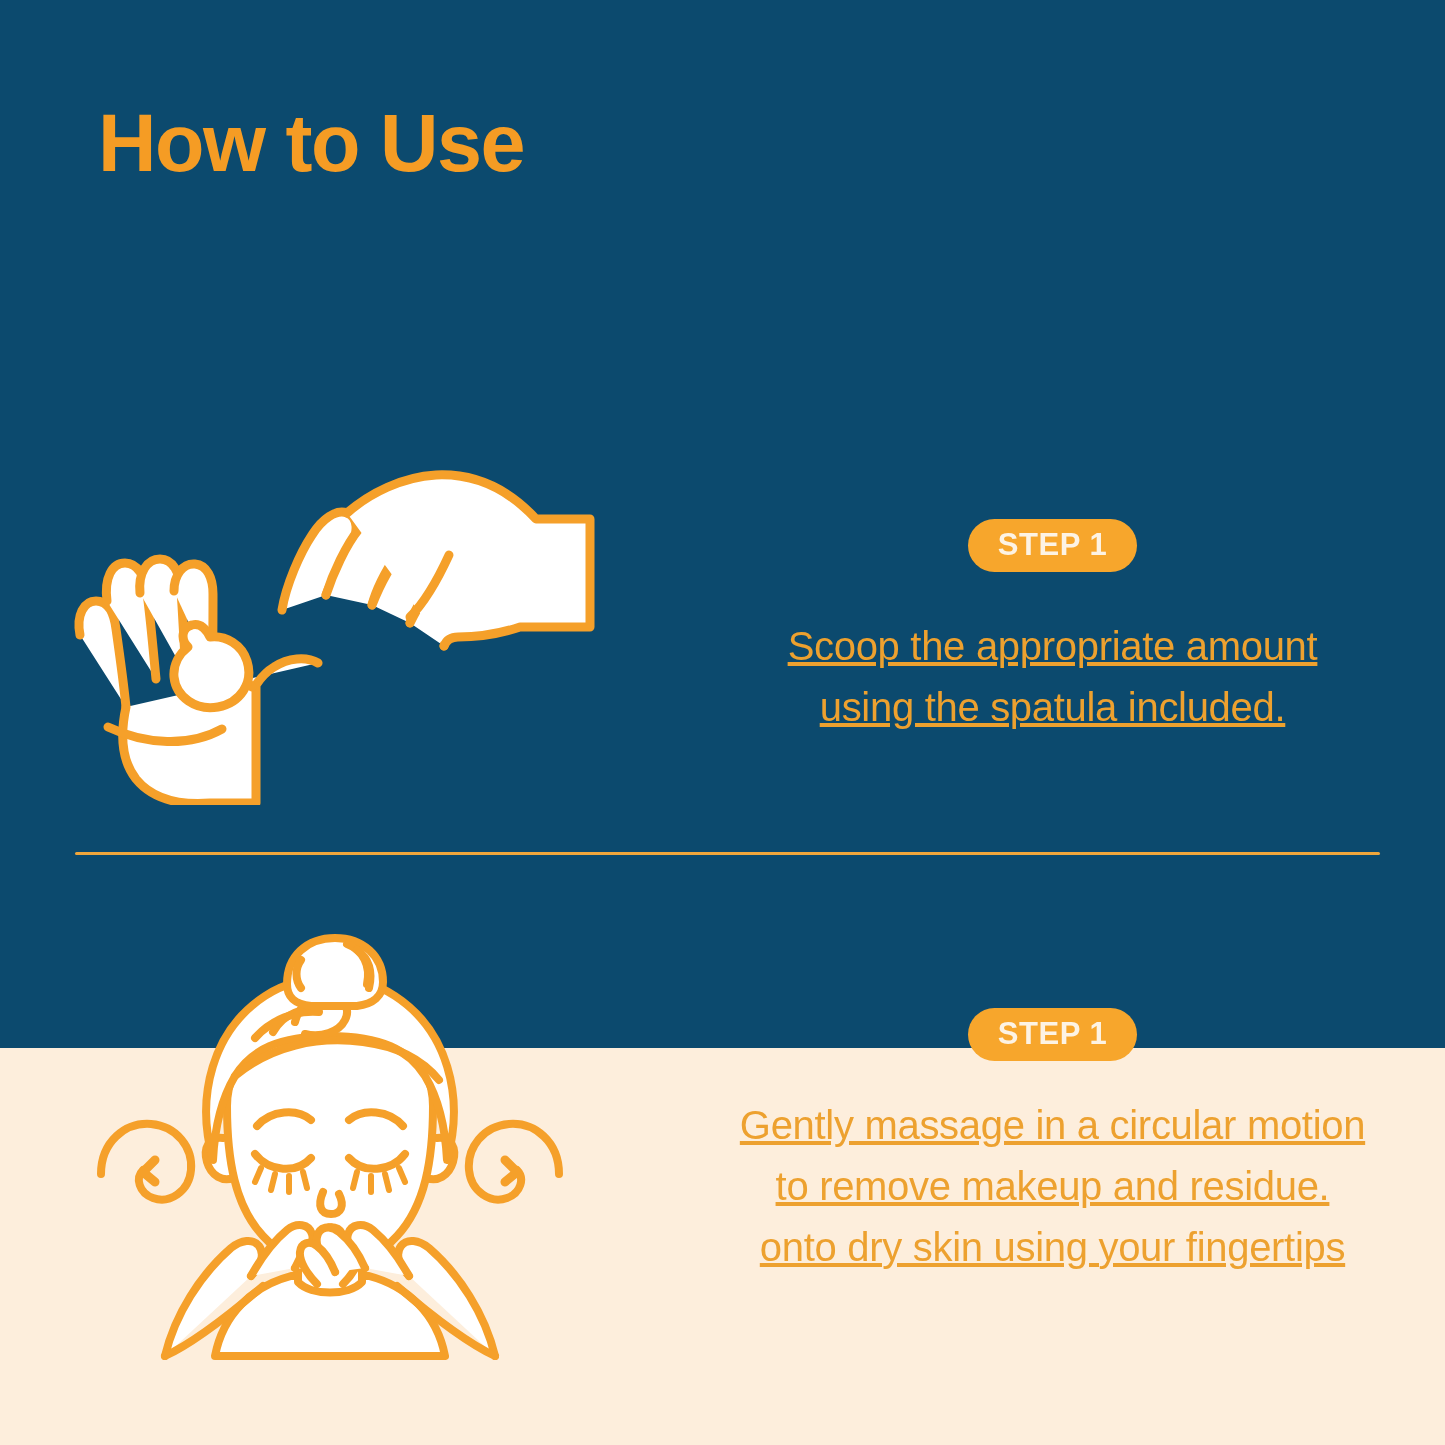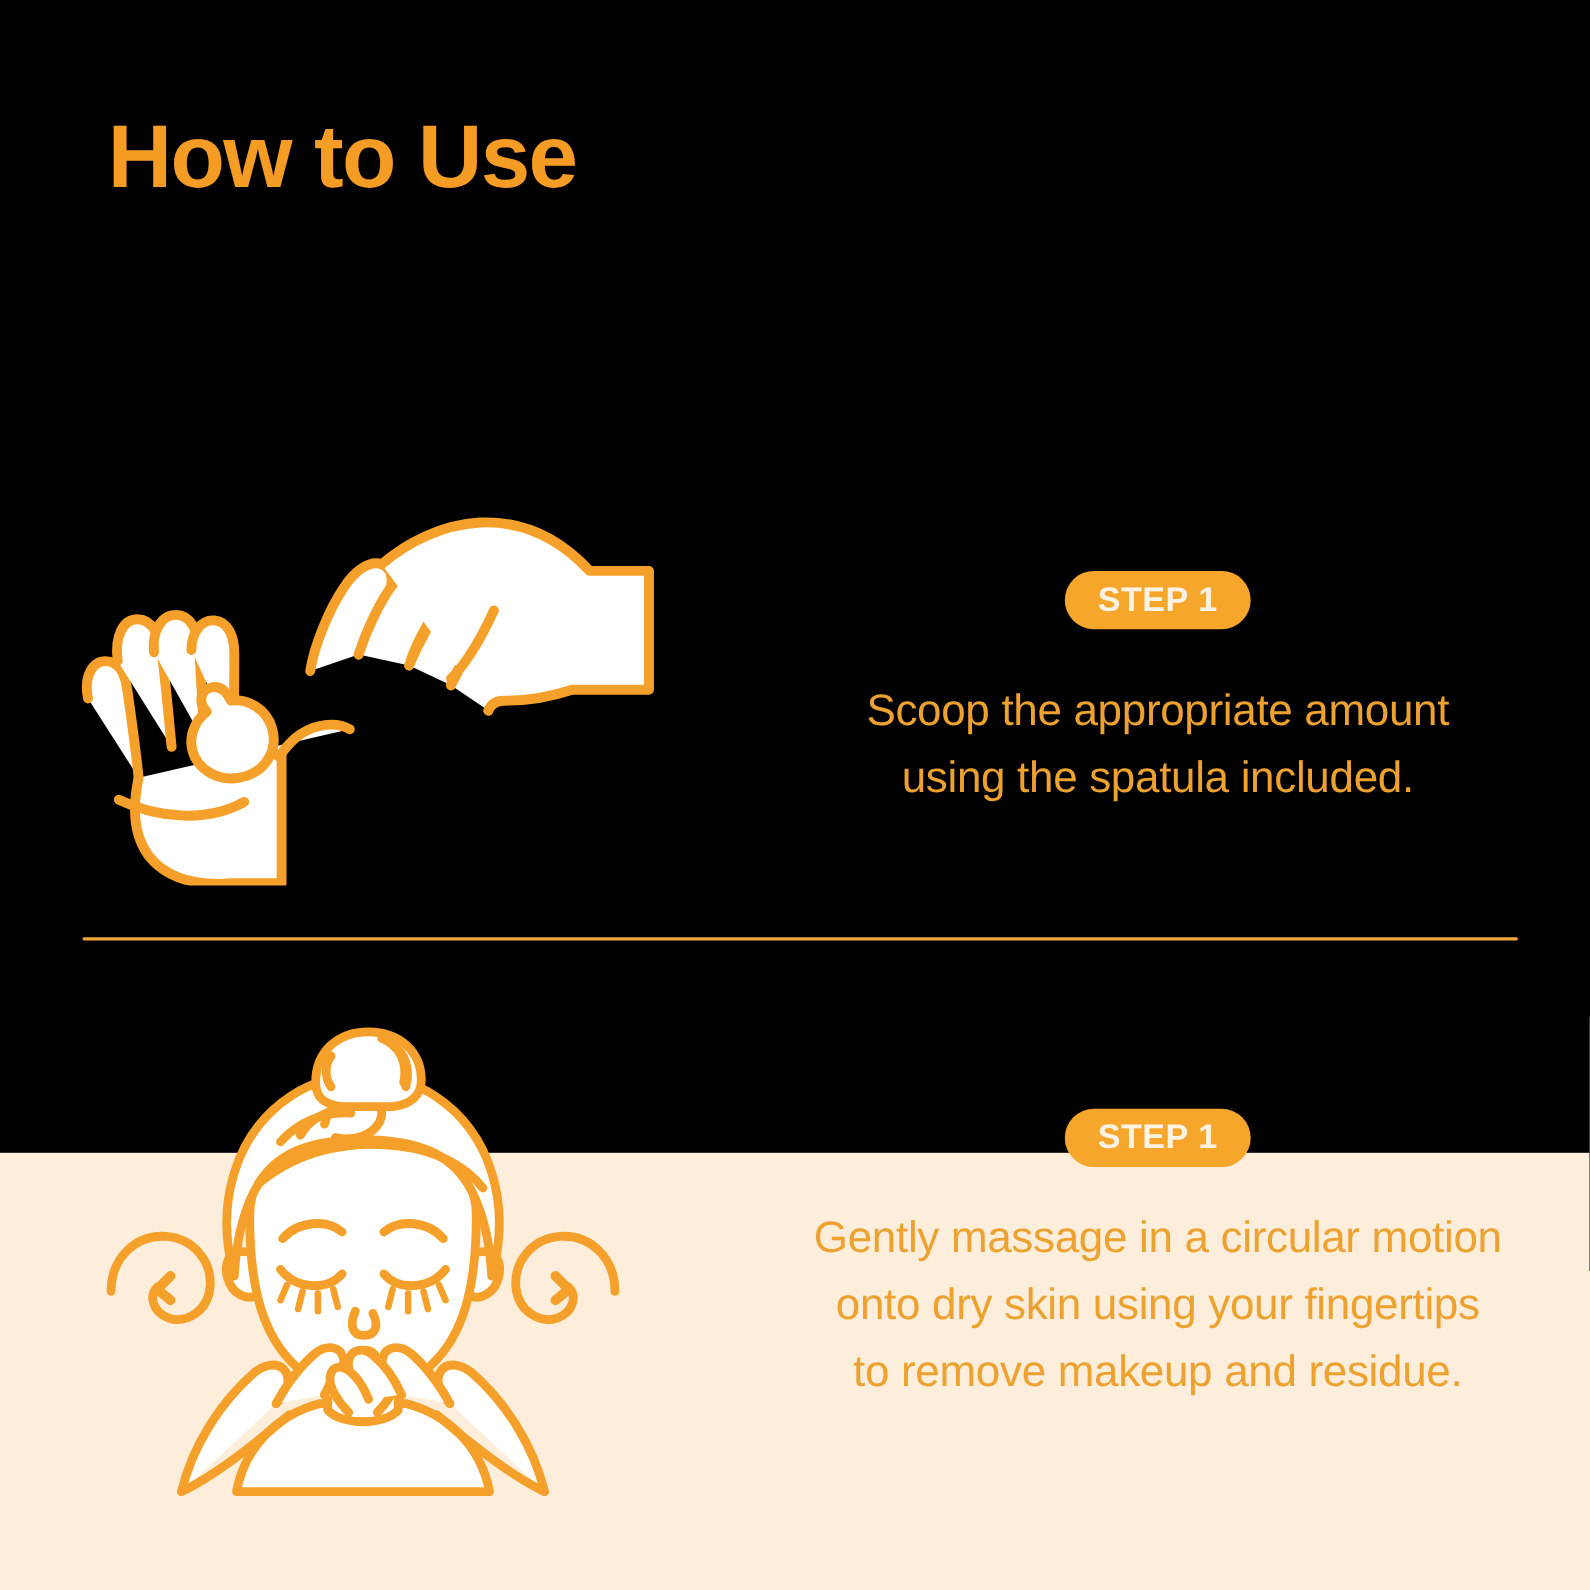--- a/index.html
+++ b/index.html
@@ -10,21 +10,21 @@
     width: 1445px;
     height: 1445px;
     background: #FDEEDC;
     font-family: "Liberation Sans", sans-serif;
     overflow: hidden;
   }
   .page {
     position: relative;
     width: 1445px;
     height: 1048px;
-    background: #000000;
+    background: #0c4a6e;
   }
 
   
   .title-block {
     position: absolute;
     left: 98px;
     top: 92px;
     width: 1250px;
   }
   .title-line {
@@ -95,21 +95,21 @@
   .step-text {
     margin-top: 44px;
     text-align: center;
     color: #EDA12F;
     font-family: "Liberation Sans", sans-serif;
     font-weight: 400;
     font-size: 40px;
     line-height: 1.52;
     letter-spacing: -0.3px;
   }
-  .step-text .tline { display: block; white-space: nowrap; }
+  .step-text .tline { display: block; white-space: nowrap; text-decoration: underline; }
 
   #step-row-2 .step-text { margin-top: 34px; }
 
   svg { display: block; }
 </style>
 </head>
 <body>
 
 <div class="page">
 
@@ -335,19 +335,19 @@
                    C 426 283, 430 268, 422 260"></path>
           <path d="M410 250 L 422 262 L 410 272" stroke-width="9"></path>
         </g>
       </svg>
     </div>
 
     <div class="text-cell">
       <div class="step-badge">STEP 1</div>
       <div class="step-text">
         <span class="tline">Gently massage in a circular motion</span>
+        <span class="tline">to remove makeup and residue.</span>
         <span class="tline">onto dry skin using your fingertips</span>
-        <span class="tline">to remove makeup and residue.</span>
       </div>
     </div>
   </div>
 
 </div>
 
 </body></html>

